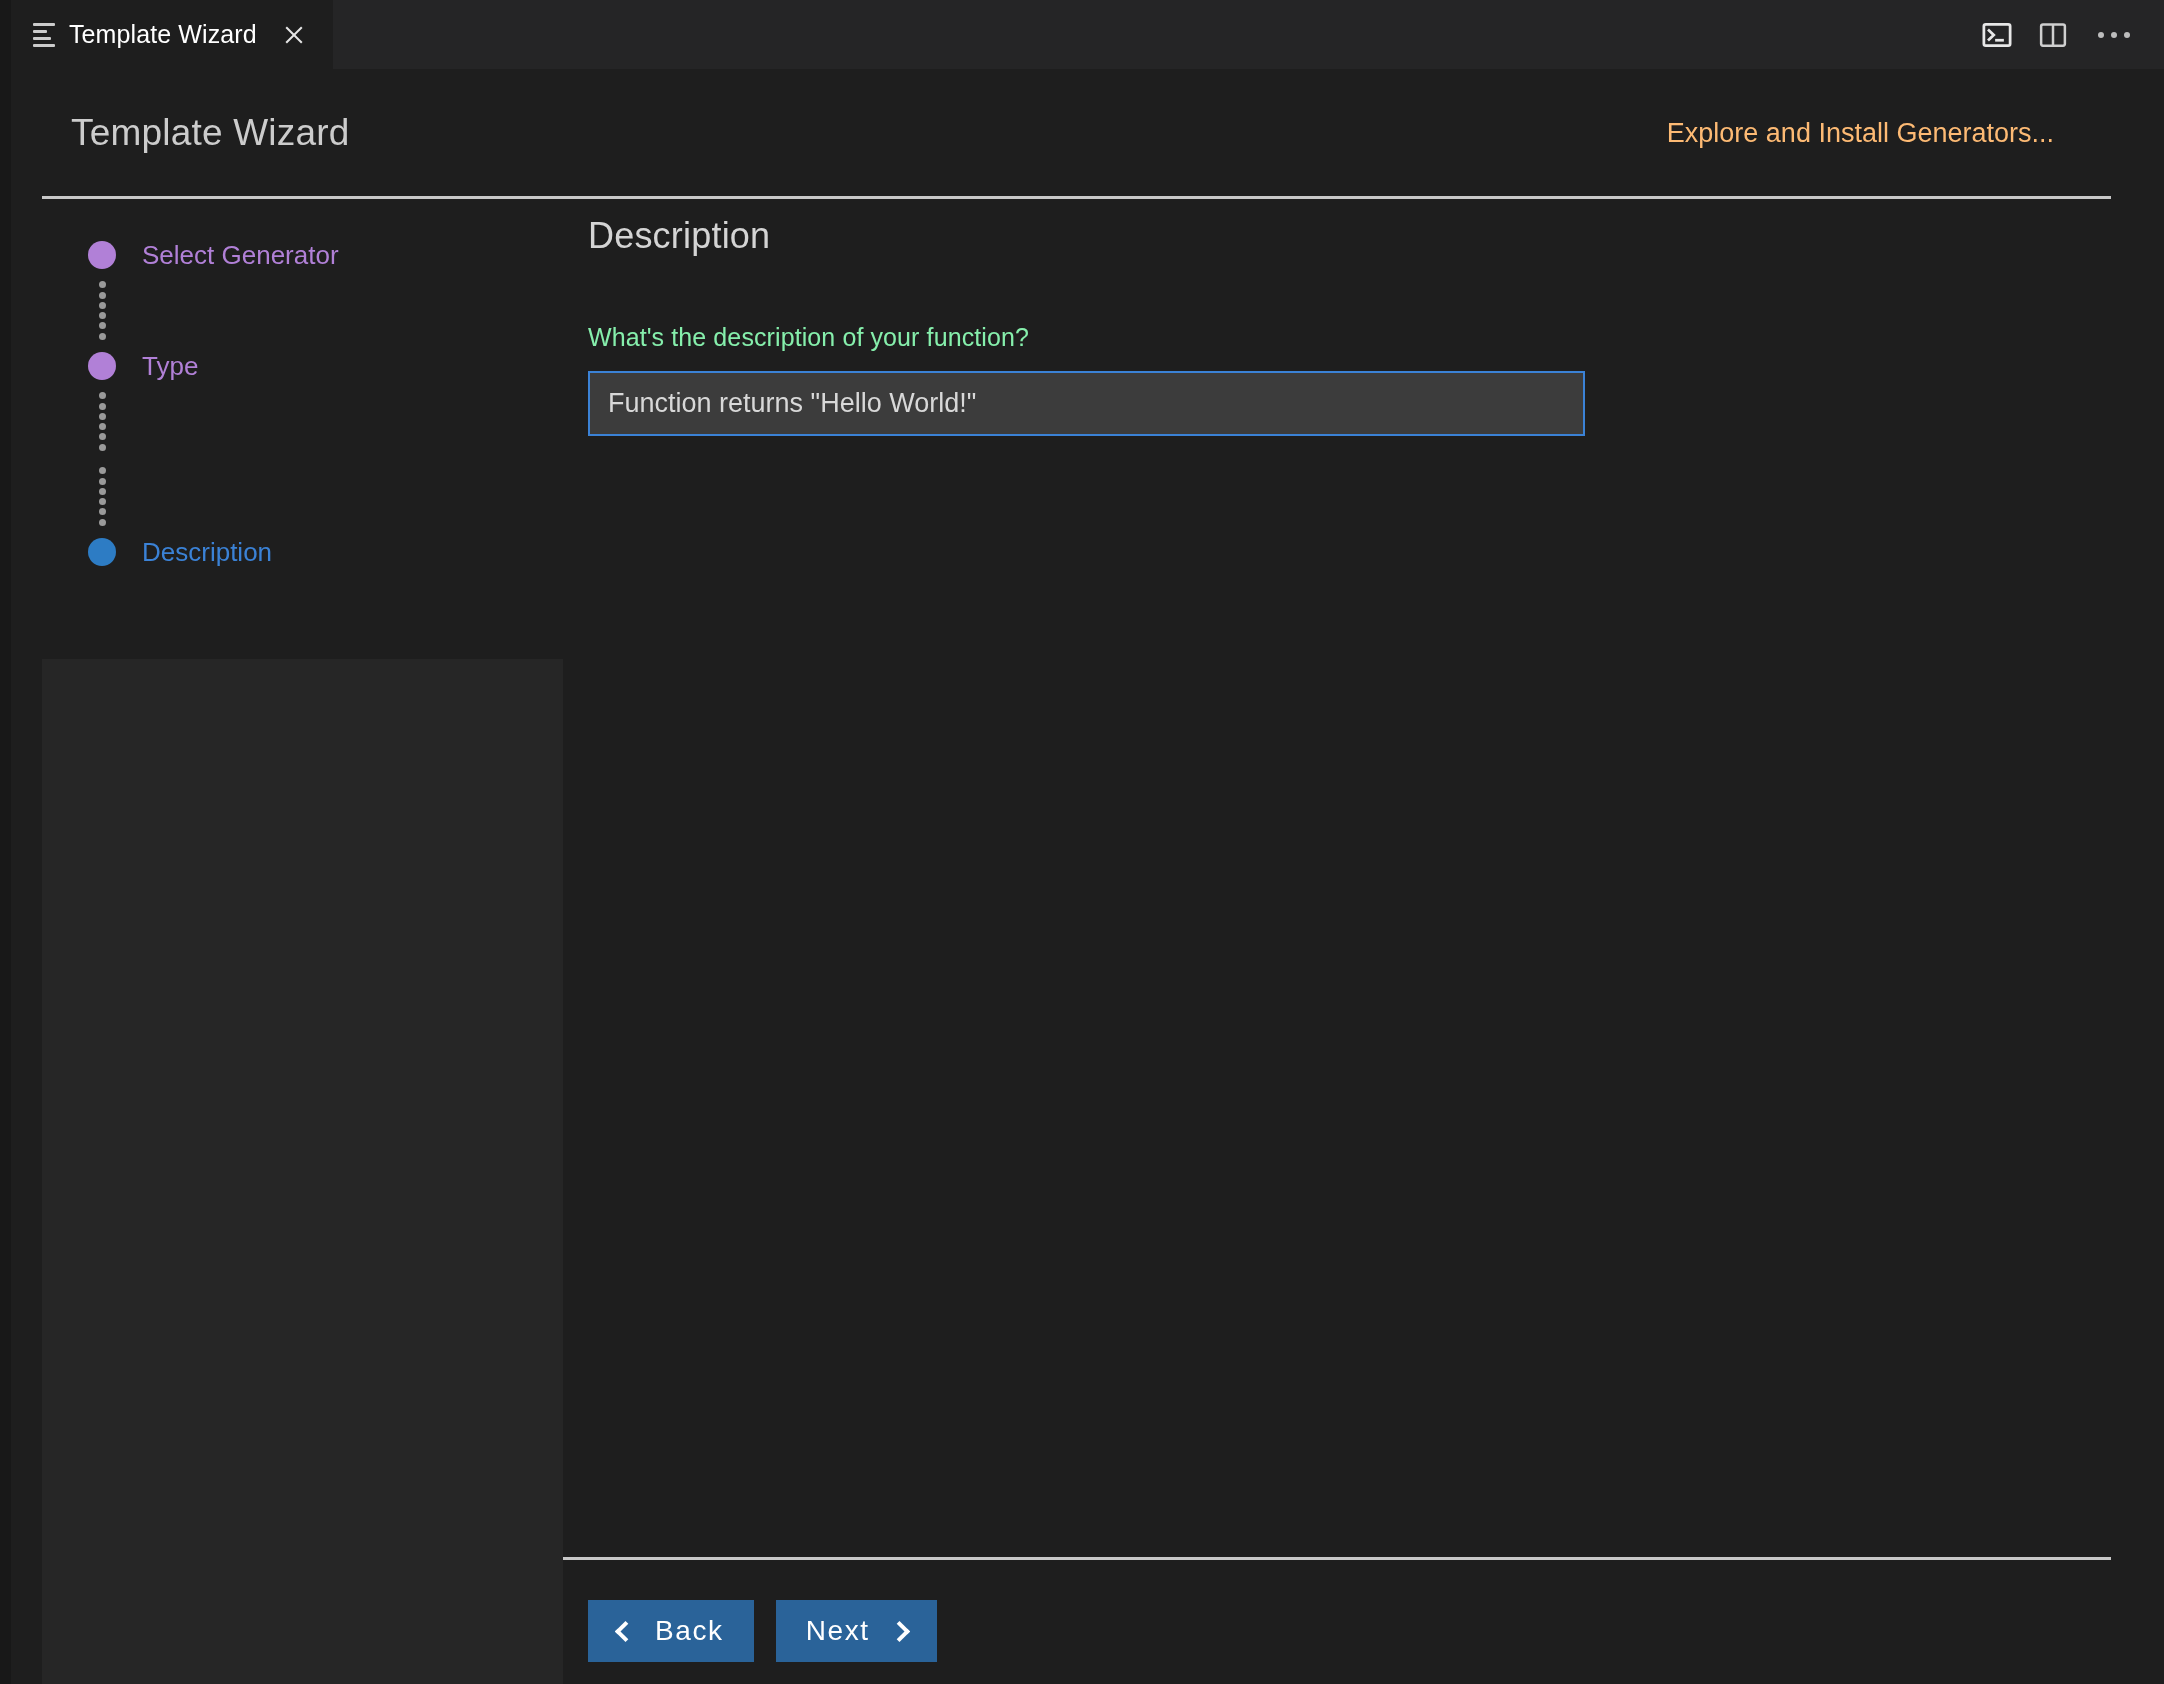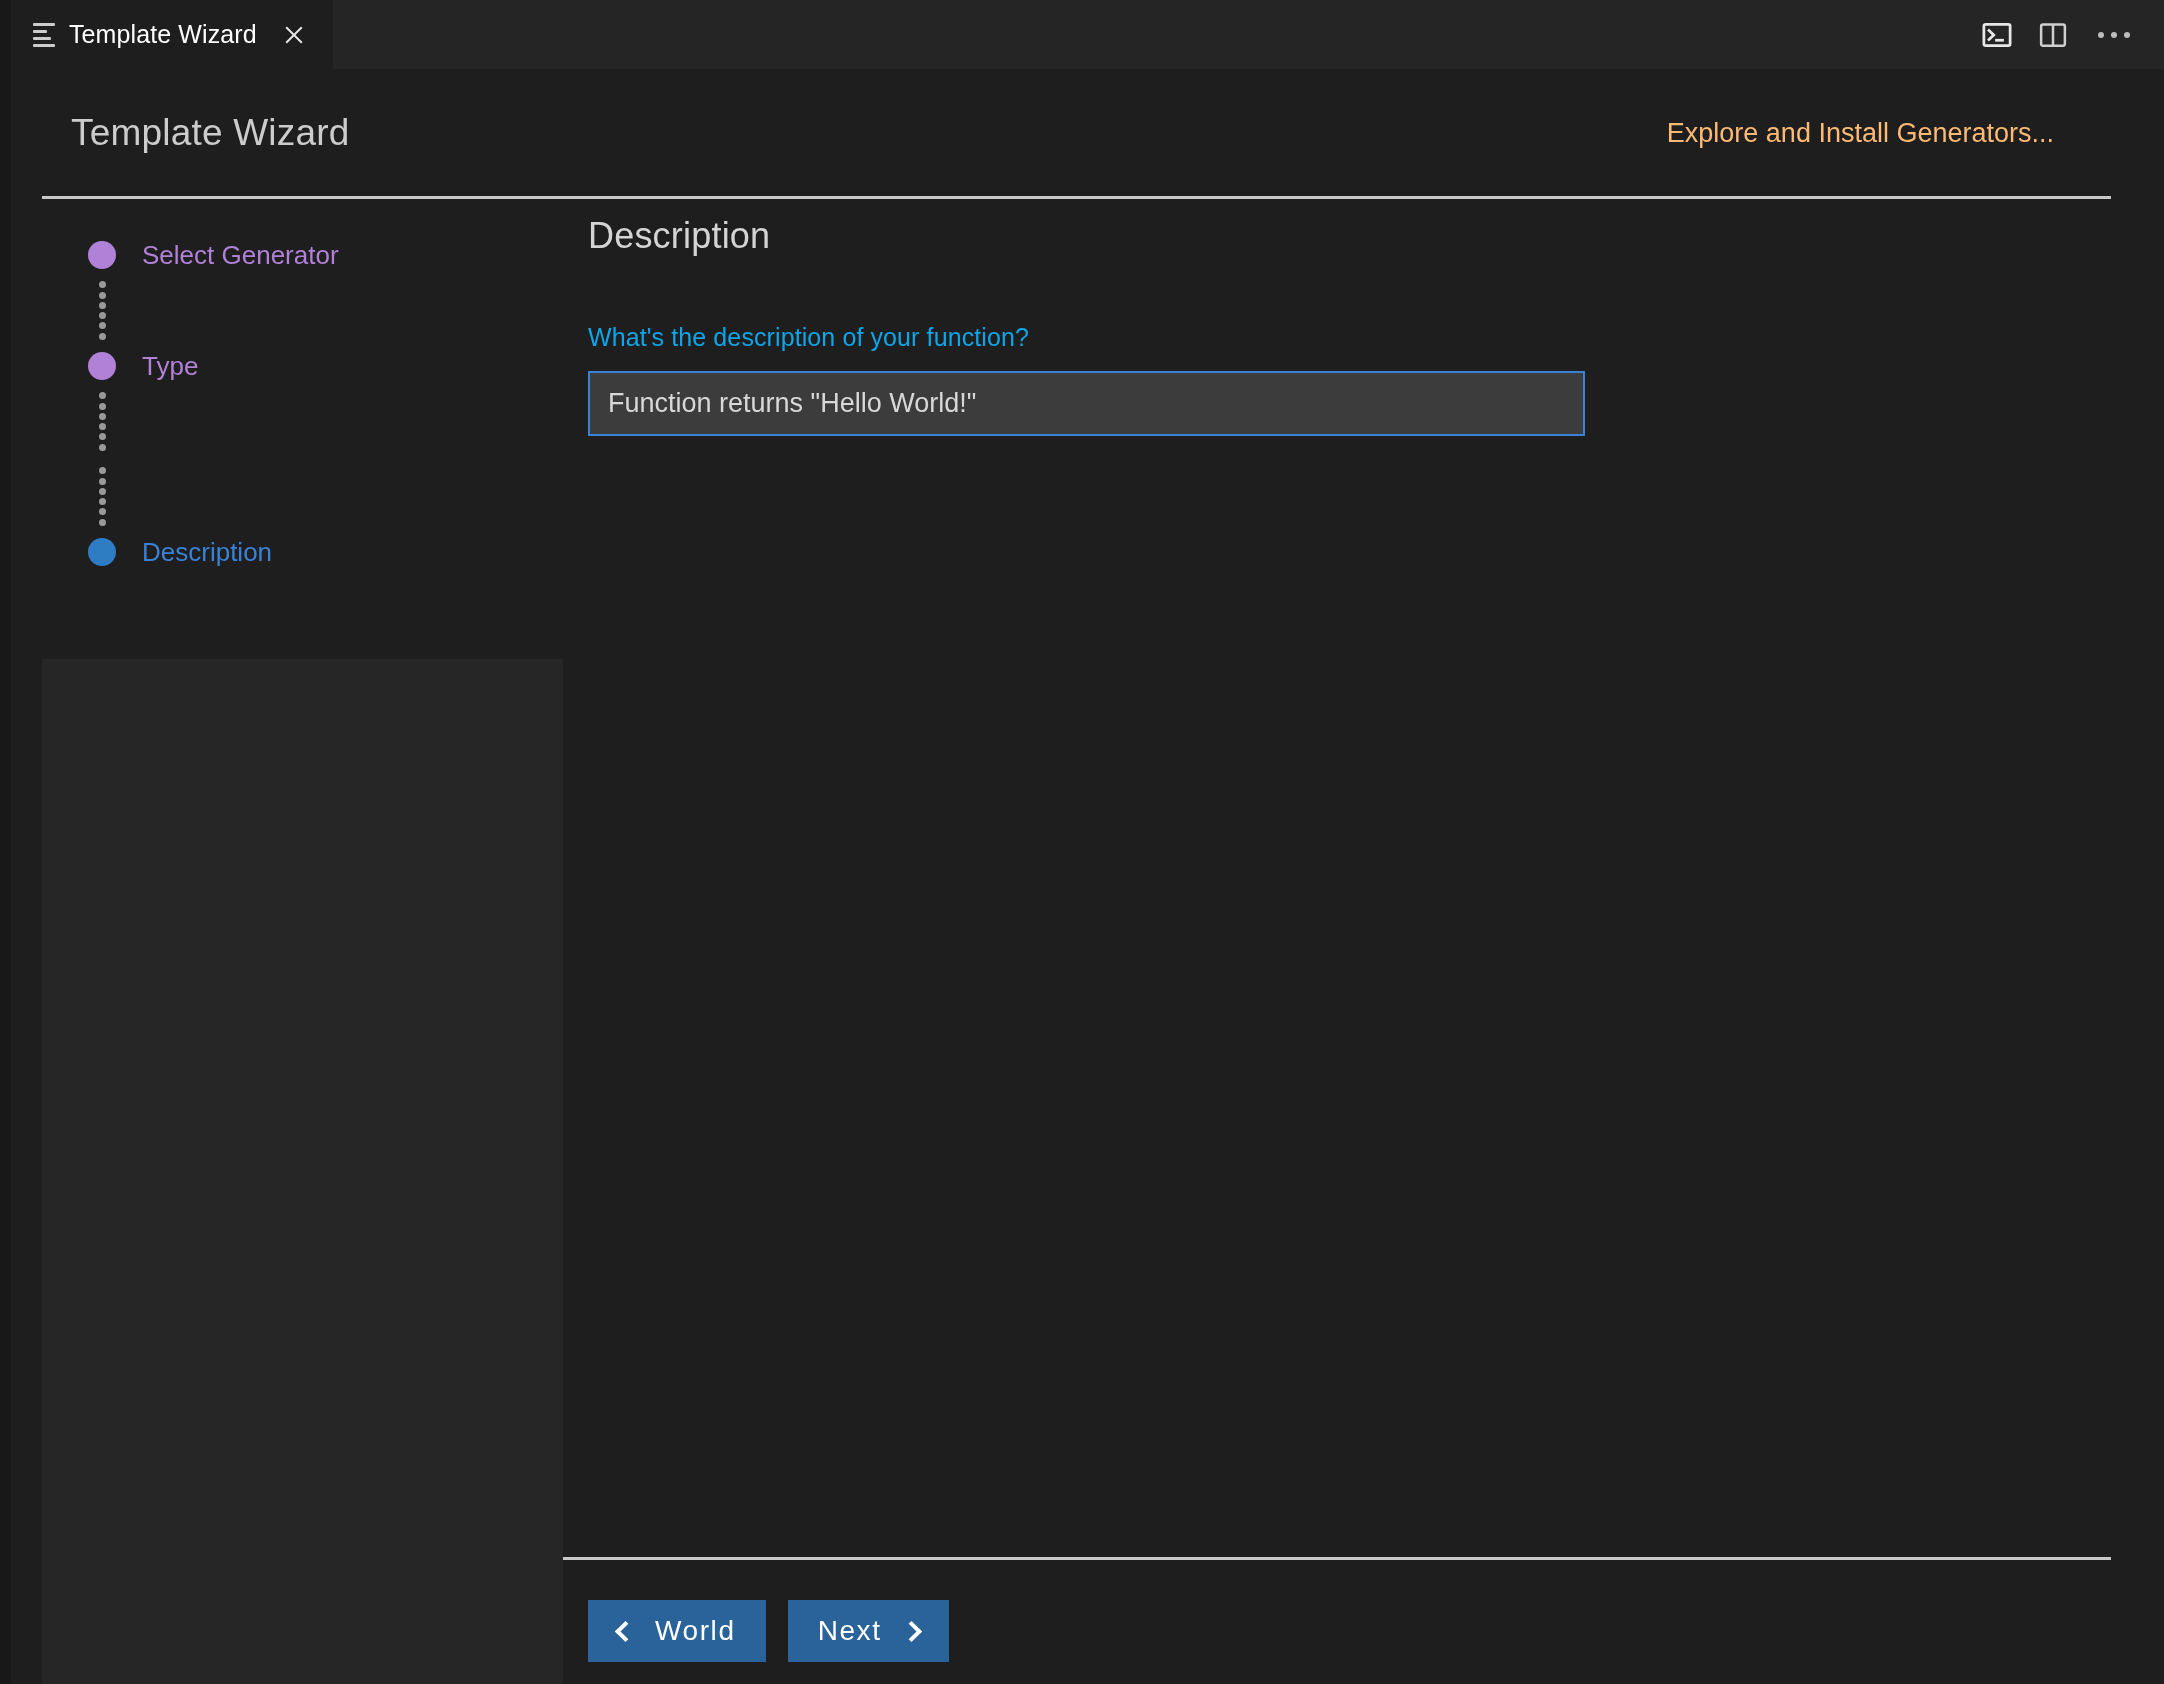--- a/index.html
+++ b/index.html
@@ -190,21 +190,21 @@
     width: 1520px;
   }
   .main-title {
     color: #d4d4d4;
     font-size: 36px;
     font-weight: 400;
     letter-spacing: 0.2px;
     margin-bottom: 66px;
   }
   .field-label {
-    color: #0ea5e9;
+    color: #86efac;
     font-size: 25px;
     margin-bottom: 19px;
     letter-spacing: 0.1px;
     margin-top: 29px;
   }
   .text-input {
     width: 997px;
     height: 65px;
     background: #3c3c3c;
     border: 2px solid #3b82d6;
@@ -351,21 +351,21 @@
   <div class="main">
     <div class="main-title">Description</div>
     <div class="field-label">What's the description of your function?</div>
     <div class="text-input">Function returns "Hello World!"</div>
   </div>
 
   <div class="footer-rule"></div>
   <div class="footer">
     <button class="btn">
       <span class="chev left"></span>
-      <span>World</span>
+      <span>Back</span>
     </button>
     <button class="btn">
       <span>Next</span>
       <span class="chev right"></span>
     </button>
   </div>
 
 </div>
 
 </body></html>

